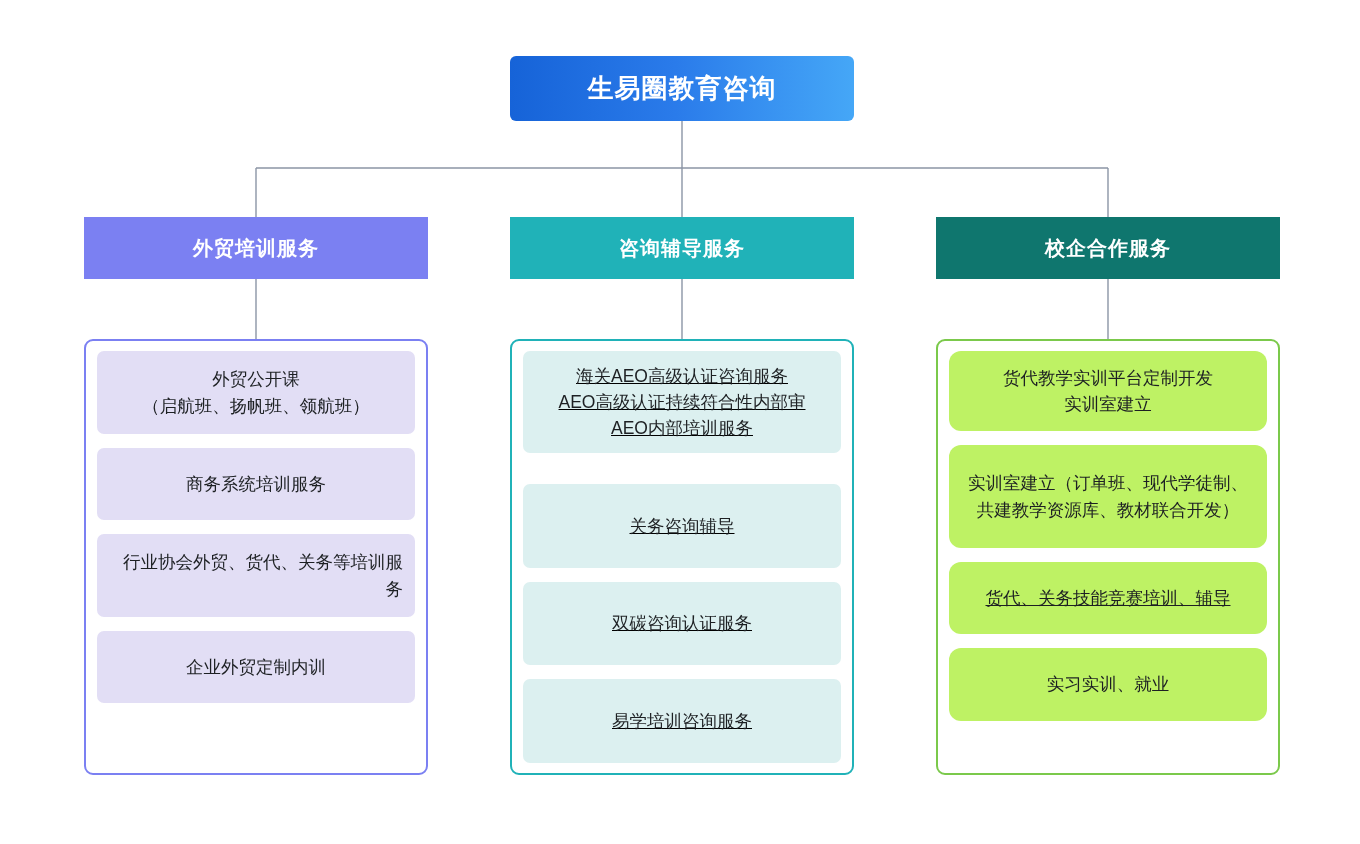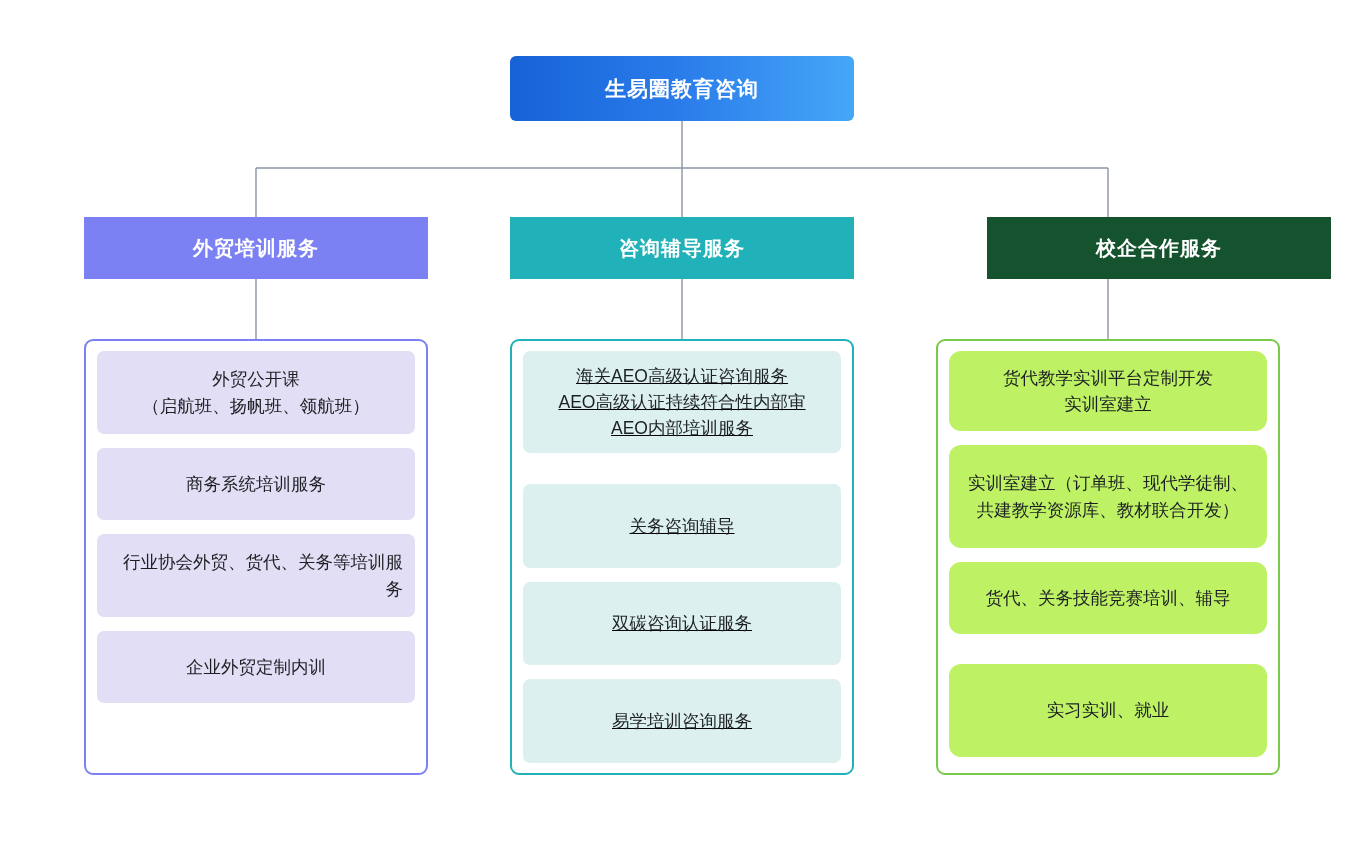--- a/index.html
+++ b/index.html
@@ -37,21 +37,21 @@
     height: 65px;
     border-radius: 6px;
     background: linear-gradient(90deg, #1663d8 0%, #2a7bea 48%, #45a7f7 100%);
     display: flex;
     align-items: center;
     justify-content: center;
     box-sizing: border-box;
   }
   .root-node .node-label {
     color: #ffffff;
-    font-size: 21px;
+    font-size: 26px;
     font-weight: bold;
     letter-spacing: 1px;
   }
 
   
   .col-header {
     position: absolute;
     top: 217px;
     width: 344px;
     height: 62px;
@@ -62,21 +62,21 @@
     box-sizing: border-box;
   }
   .col-header .node-label {
     color: #ffffff;
     font-size: 20px;
     font-weight: bold;
     letter-spacing: 1px;
   }
   .col-header.c0 { left: 84px;  background: #7b80f2; }
   .col-header.c1 { left: 510px; background: #20b2b8; }
-  .col-header.c2 { left: 987px; background: #14532d; }
+  .col-header.c2 { left: 936px; background: #0f766e; }
 
   
   .group-box {
     position: absolute;
     top: 339px;
     width: 344px;
     height: 436px;
     border-radius: 9px;
     border: 2px solid #14b8a6;
     box-sizing: border-box;
@@ -116,22 +116,22 @@
   .group-box.c0 .item-card.i2 { height: 83px; text-align: right; }
   .group-box.c0 .item-card.i3 { height: 72px; }
 
   .group-box.c1 .item-card.i0 { height: 104px; }
   .group-box.c1 .item-card.i1 { height: 85px; margin-top: 17px; }
   .group-box.c1 .item-card.i2 { height: 85px; }
   .group-box.c1 .item-card.i3 { height: 85px; }
 
   .group-box.c2 .item-card.i0 { height: 80px; }
   .group-box.c2 .item-card.i1 { height: 103px; }
-  .group-box.c2 .item-card.i2 { height: 72px; }
-  .group-box.c2 .item-card.i3 { height: 93px; margin-top: 16px; }
+  .group-box.c2 .item-card.i2 { height: 72px; text-decoration: underline; }
+  .group-box.c2 .item-card.i3 { height: 73px; }
 </style>
 </head>
 <body>
 
 <div id="chart-root">
 
   <svg class="connectors" width="1360" height="844" viewBox="0 0 1360 844">
 
     <line x1="682" y1="121" x2="682" y2="168" stroke="#8b95a5" stroke-width="1.4"></line>
 

